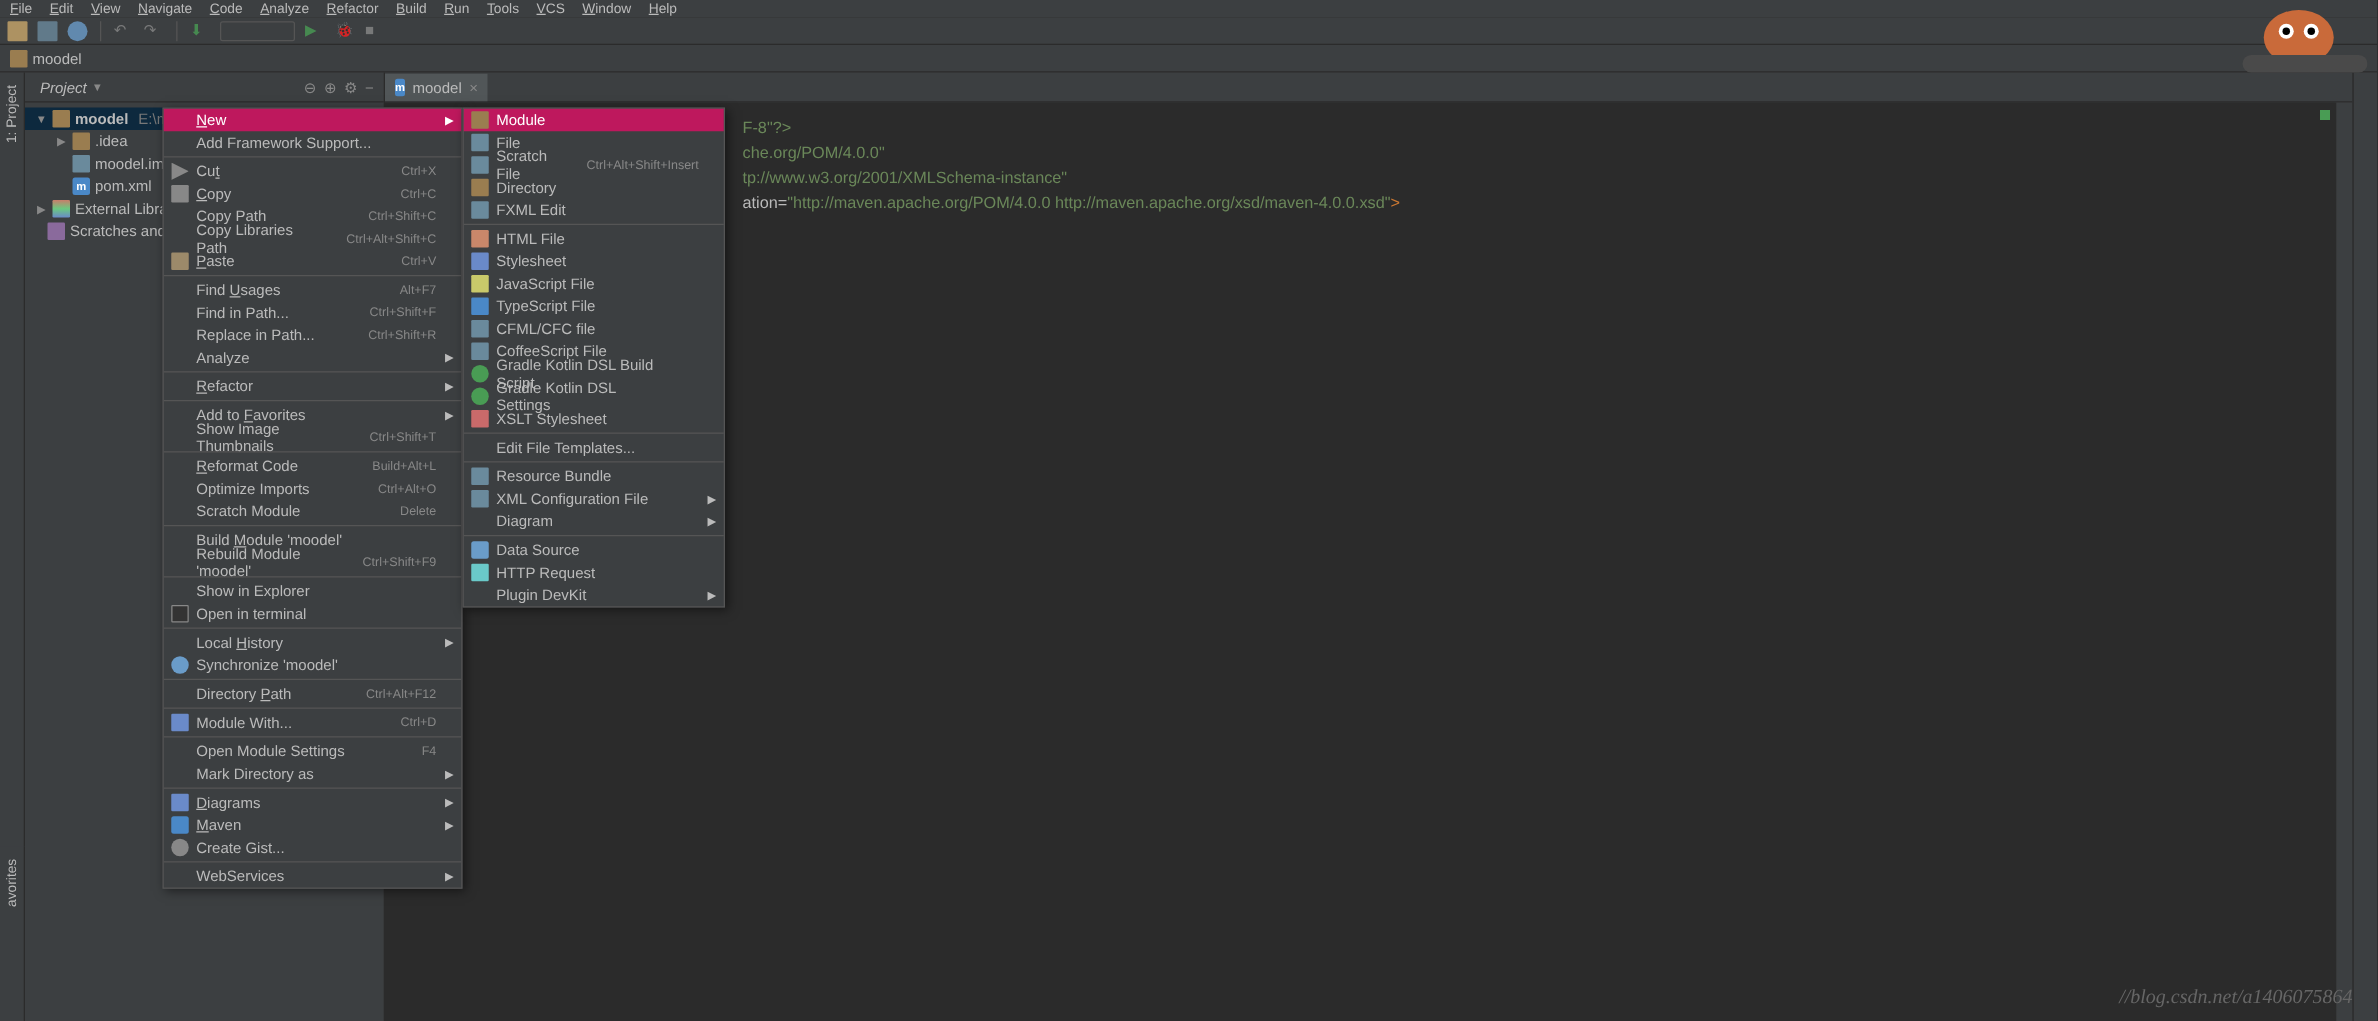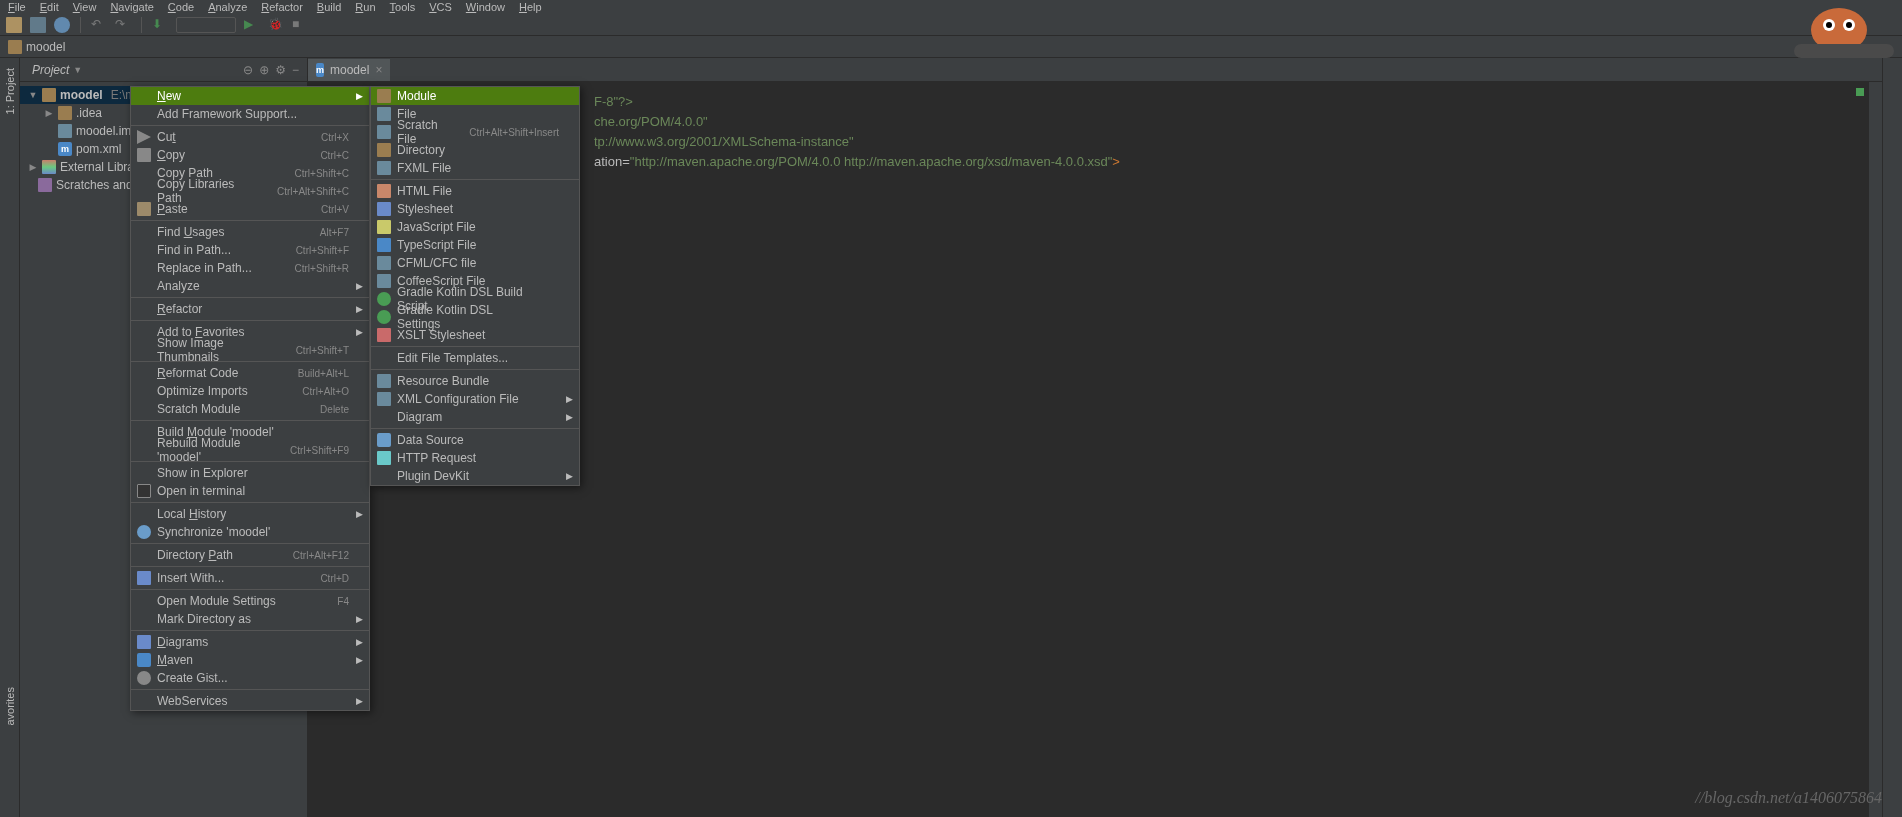--- a/index.html
+++ b/index.html
@@ -33,21 +33,21 @@
 .str { color: #6a8759; }
 .attr { color: #bababa; margin-top: 44px; }
 .tag { color: #cc7832; }
 .gutter-right { width: 14px; background: #3c3f41; border-left: 1px solid #2b2b2b; }
 .right-gutter-strip { width: 20px; background: #3c3f41; border-left: 1px solid #2b2b2b; }
 .editor-body { flex:1; display:flex; }
 .green-sq { position:absolute; top:6px; right:4px; width:8px; height:8px; background:#499c54; }
 
 .context-menu { position: absolute; background: #3c3f41; border: 1px solid #555; box-shadow: 2px 2px 8px rgba(0,0,0,0.5); font-size: 12px; }
 .cm-item { display: flex; align-items: center; height: 18px; padding: 0 20px 0 26px; position: relative; color: #bbb; cursor: default; justify-content: space-between; gap: 30px; }
-.cm-item.sel { background: #4d7c0f; color: #fff; }
+.cm-item.sel { background: #be185d; color: #fff; }
 .cm-item .icon { position: absolute; left: 6px; width: 14px; height: 14px; }
 .cm-item .arrow-r { position: absolute; right: 6px; font-size: 9px; }
 .cm-item .shortcut { color: #888; font-size: 10px; }
 .cm-sep { height: 1px; background: #555; margin: 2px 0; }
 .cm-label u { text-decoration: underline; }
 
 .watermark { position: absolute; right: 20px; bottom: 10px; color: #666; font-style: italic; font-family: serif; font-size: 16px; }
 .mascot { position: absolute; top: 0; right: 8px; width: 110px; height: 64px; }
 
 
@@ -302,21 +302,21 @@
       <span></span>
     </div>
     <div class="cm-sep"></div>
     <div class="cm-item">
       <span class="cm-label">Directory <u>P</u>ath</span>
       <span class="shortcut">Ctrl+Alt+F12</span>
     </div>
     <div class="cm-sep"></div>
     <div class="cm-item">
       <span class="icon i-compare"></span>
-      <span class="cm-label">Insert With...</span>
+      <span class="cm-label">Module With...</span>
       <span class="shortcut">Ctrl+D</span>
     </div>
     <div class="cm-sep"></div>
     <div class="cm-item">
       <span class="cm-label">Open Module Settings</span>
       <span class="shortcut">F4</span>
     </div>
     <div class="cm-item">
       <span class="cm-label">Mark Directory as</span>
       <span></span>
@@ -364,21 +364,21 @@
       <span class="cm-label">Scratch File</span>
       <span class="shortcut">Ctrl+Alt+Shift+Insert</span>
     </div>
     <div class="cm-item">
       <span class="icon i-folder"></span>
       <span class="cm-label">Directory</span>
       <span></span>
     </div>
     <div class="cm-item">
       <span class="icon i-file"></span>
-      <span class="cm-label">FXML File</span>
+      <span class="cm-label">FXML Edit</span>
       <span></span>
     </div>
     <div class="cm-sep"></div>
     <div class="cm-item">
       <span class="icon i-html"></span>
       <span class="cm-label">HTML File</span>
       <span></span>
     </div>
     <div class="cm-item">
       <span class="icon i-css"></span>

